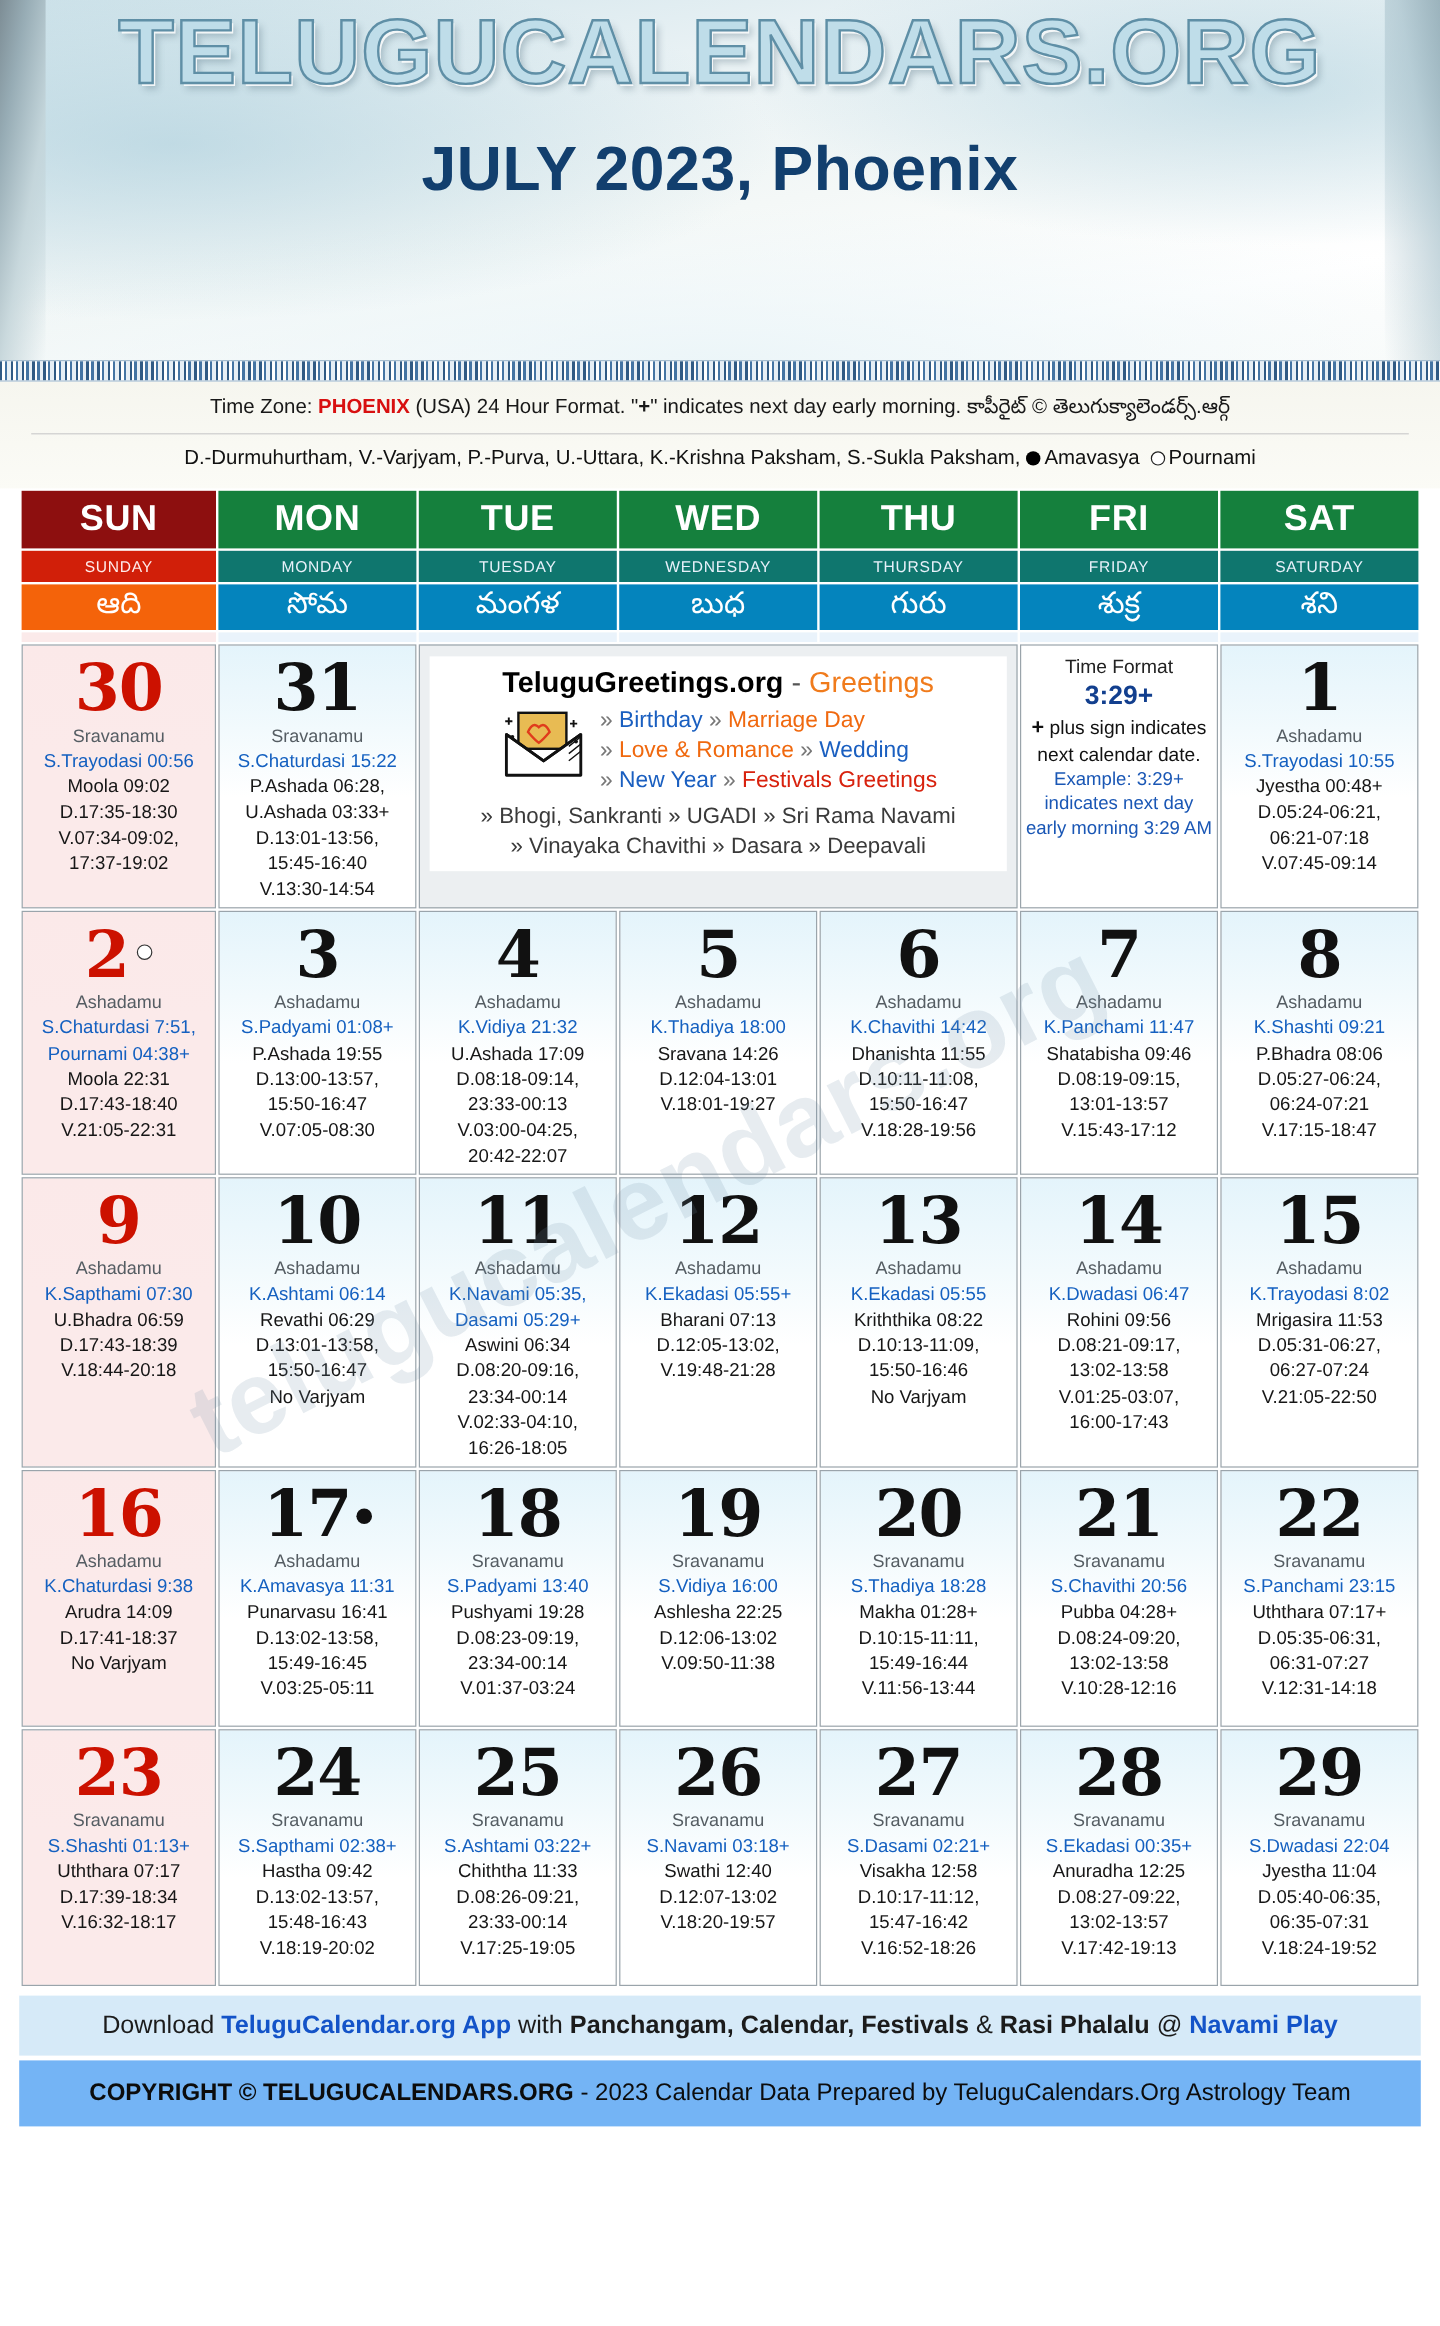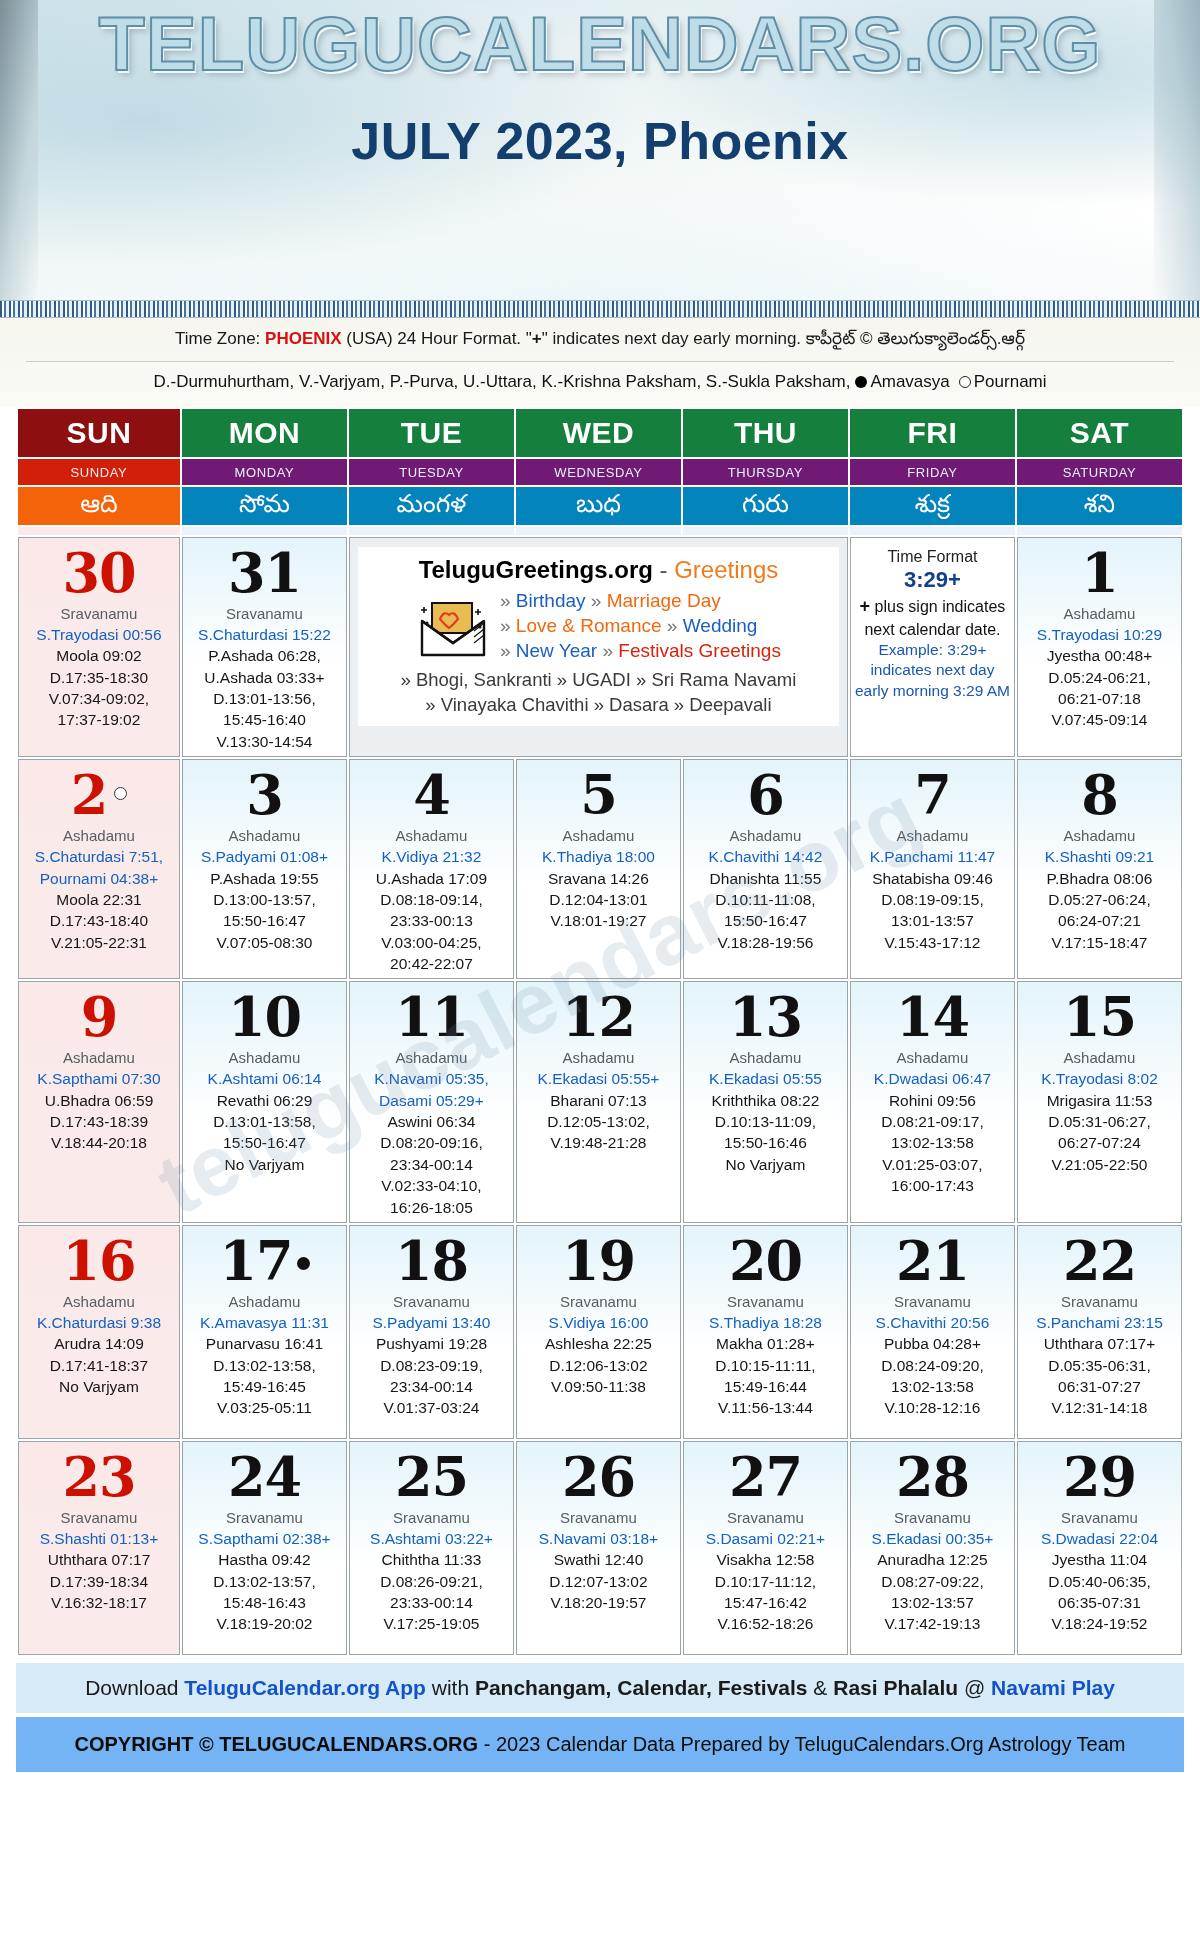--- a/index.html
+++ b/index.html
@@ -140,21 +140,21 @@
     font-size: 30px;
     font-weight: 700;
     letter-spacing: .5px;
     height: 48px;
     vertical-align: middle;
     text-align: center;
   }
   th.dh.sun { background: #8d0f0f; }
 
   td.dh2 {
-    background: #701a75;
+    background: #0f766e;
     color: #e8f1fa;
     font-size: 13px;
     letter-spacing: .6px;
     height: 26px;
     text-align: center;
     vertical-align: middle;
   }
   td.dh2.sun { background: #d11f09; color:#ffeceb; }
 
   td.dh3 {
@@ -241,21 +241,21 @@
   .promo-title {
     font-size: 24px;
     font-weight: 700;
     color: #1a5fc0;
     text-align: center;
     margin: 3px 0 4px 0;
     white-space: nowrap;
   }
   .promo-title .grey { color: #555; font-weight: 400; }
   .promo-title .org { color: #f07b1c; font-weight: 400; }
-  .promo-mid { display: flex; align-items: flex-end; justify-content: center; gap: 10px; }
+  .promo-mid { display: flex; align-items: flex-start; justify-content: center; gap: 10px; }
   .promo-list {
     text-align: left;
     font-size: 19px;
     line-height: 1.32;
     white-space: nowrap;
   }
   .promo-list .g { color: #777; }
   .promo-list .b { color: #1a5fc0; }
   .promo-list .o { color: #f0690f; }
   .promo-list .r { color: #d8220e; }
@@ -452,21 +452,21 @@
             <td class="tfmt">
               <div class="tf-l1">Time Format</div>
               <div class="tf-l2">3:29+</div>
               <div class="tf-l3"><span class="pl">+</span> plus sign indicates next calendar date.</div>
               <div class="tf-l4">Example: 3:29+ indicates next day early morning 3:29 AM</div>
             </td>
             <td class="day">
               <div class="daynum">1</div>
               <div class="masa">Ashadamu</div>
               <div class="tithi">
-                <div>S.Trayodasi 10:29</div>
+                <div>S.Trayodasi 10:55</div>
               </div>
               <div class="lines">
                 <div>Jyestha 00:48+</div>
                 <div>D.05:24-06:21,</div>
                 <div>06:21-07:18</div>
                 <div>V.07:45-09:14</div>
               </div>
             </td>
           </tr>
           <tr>

